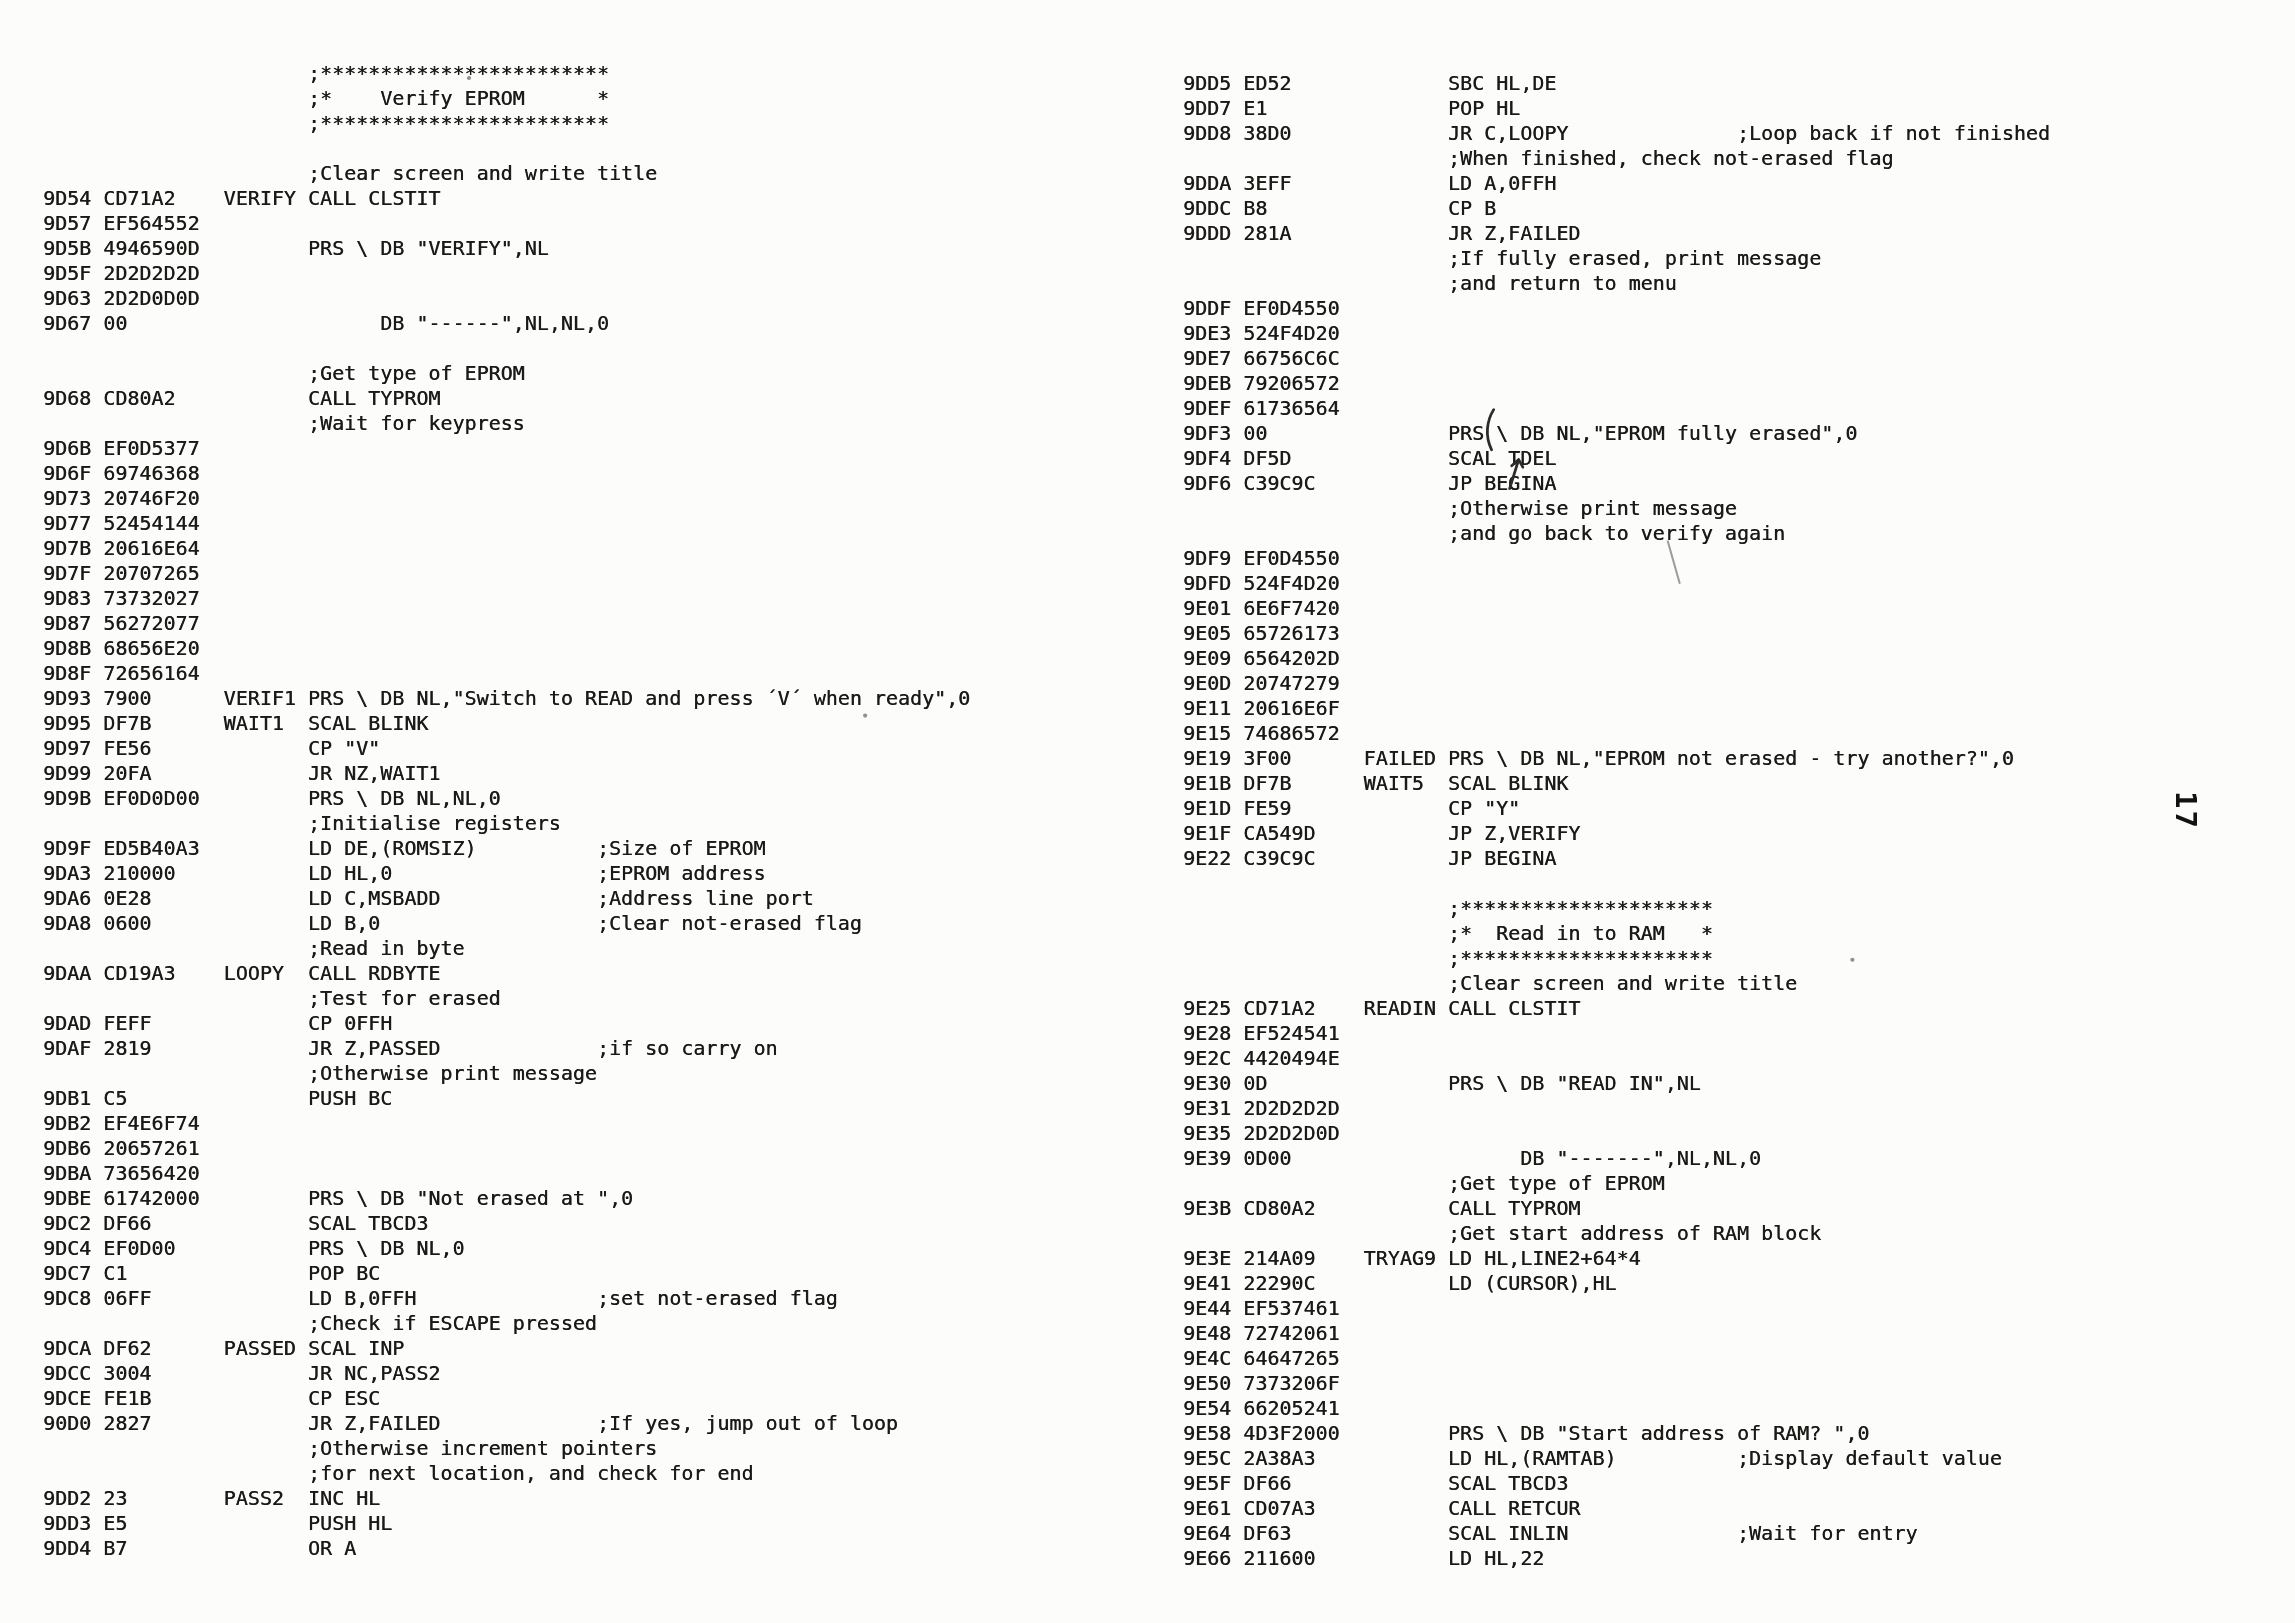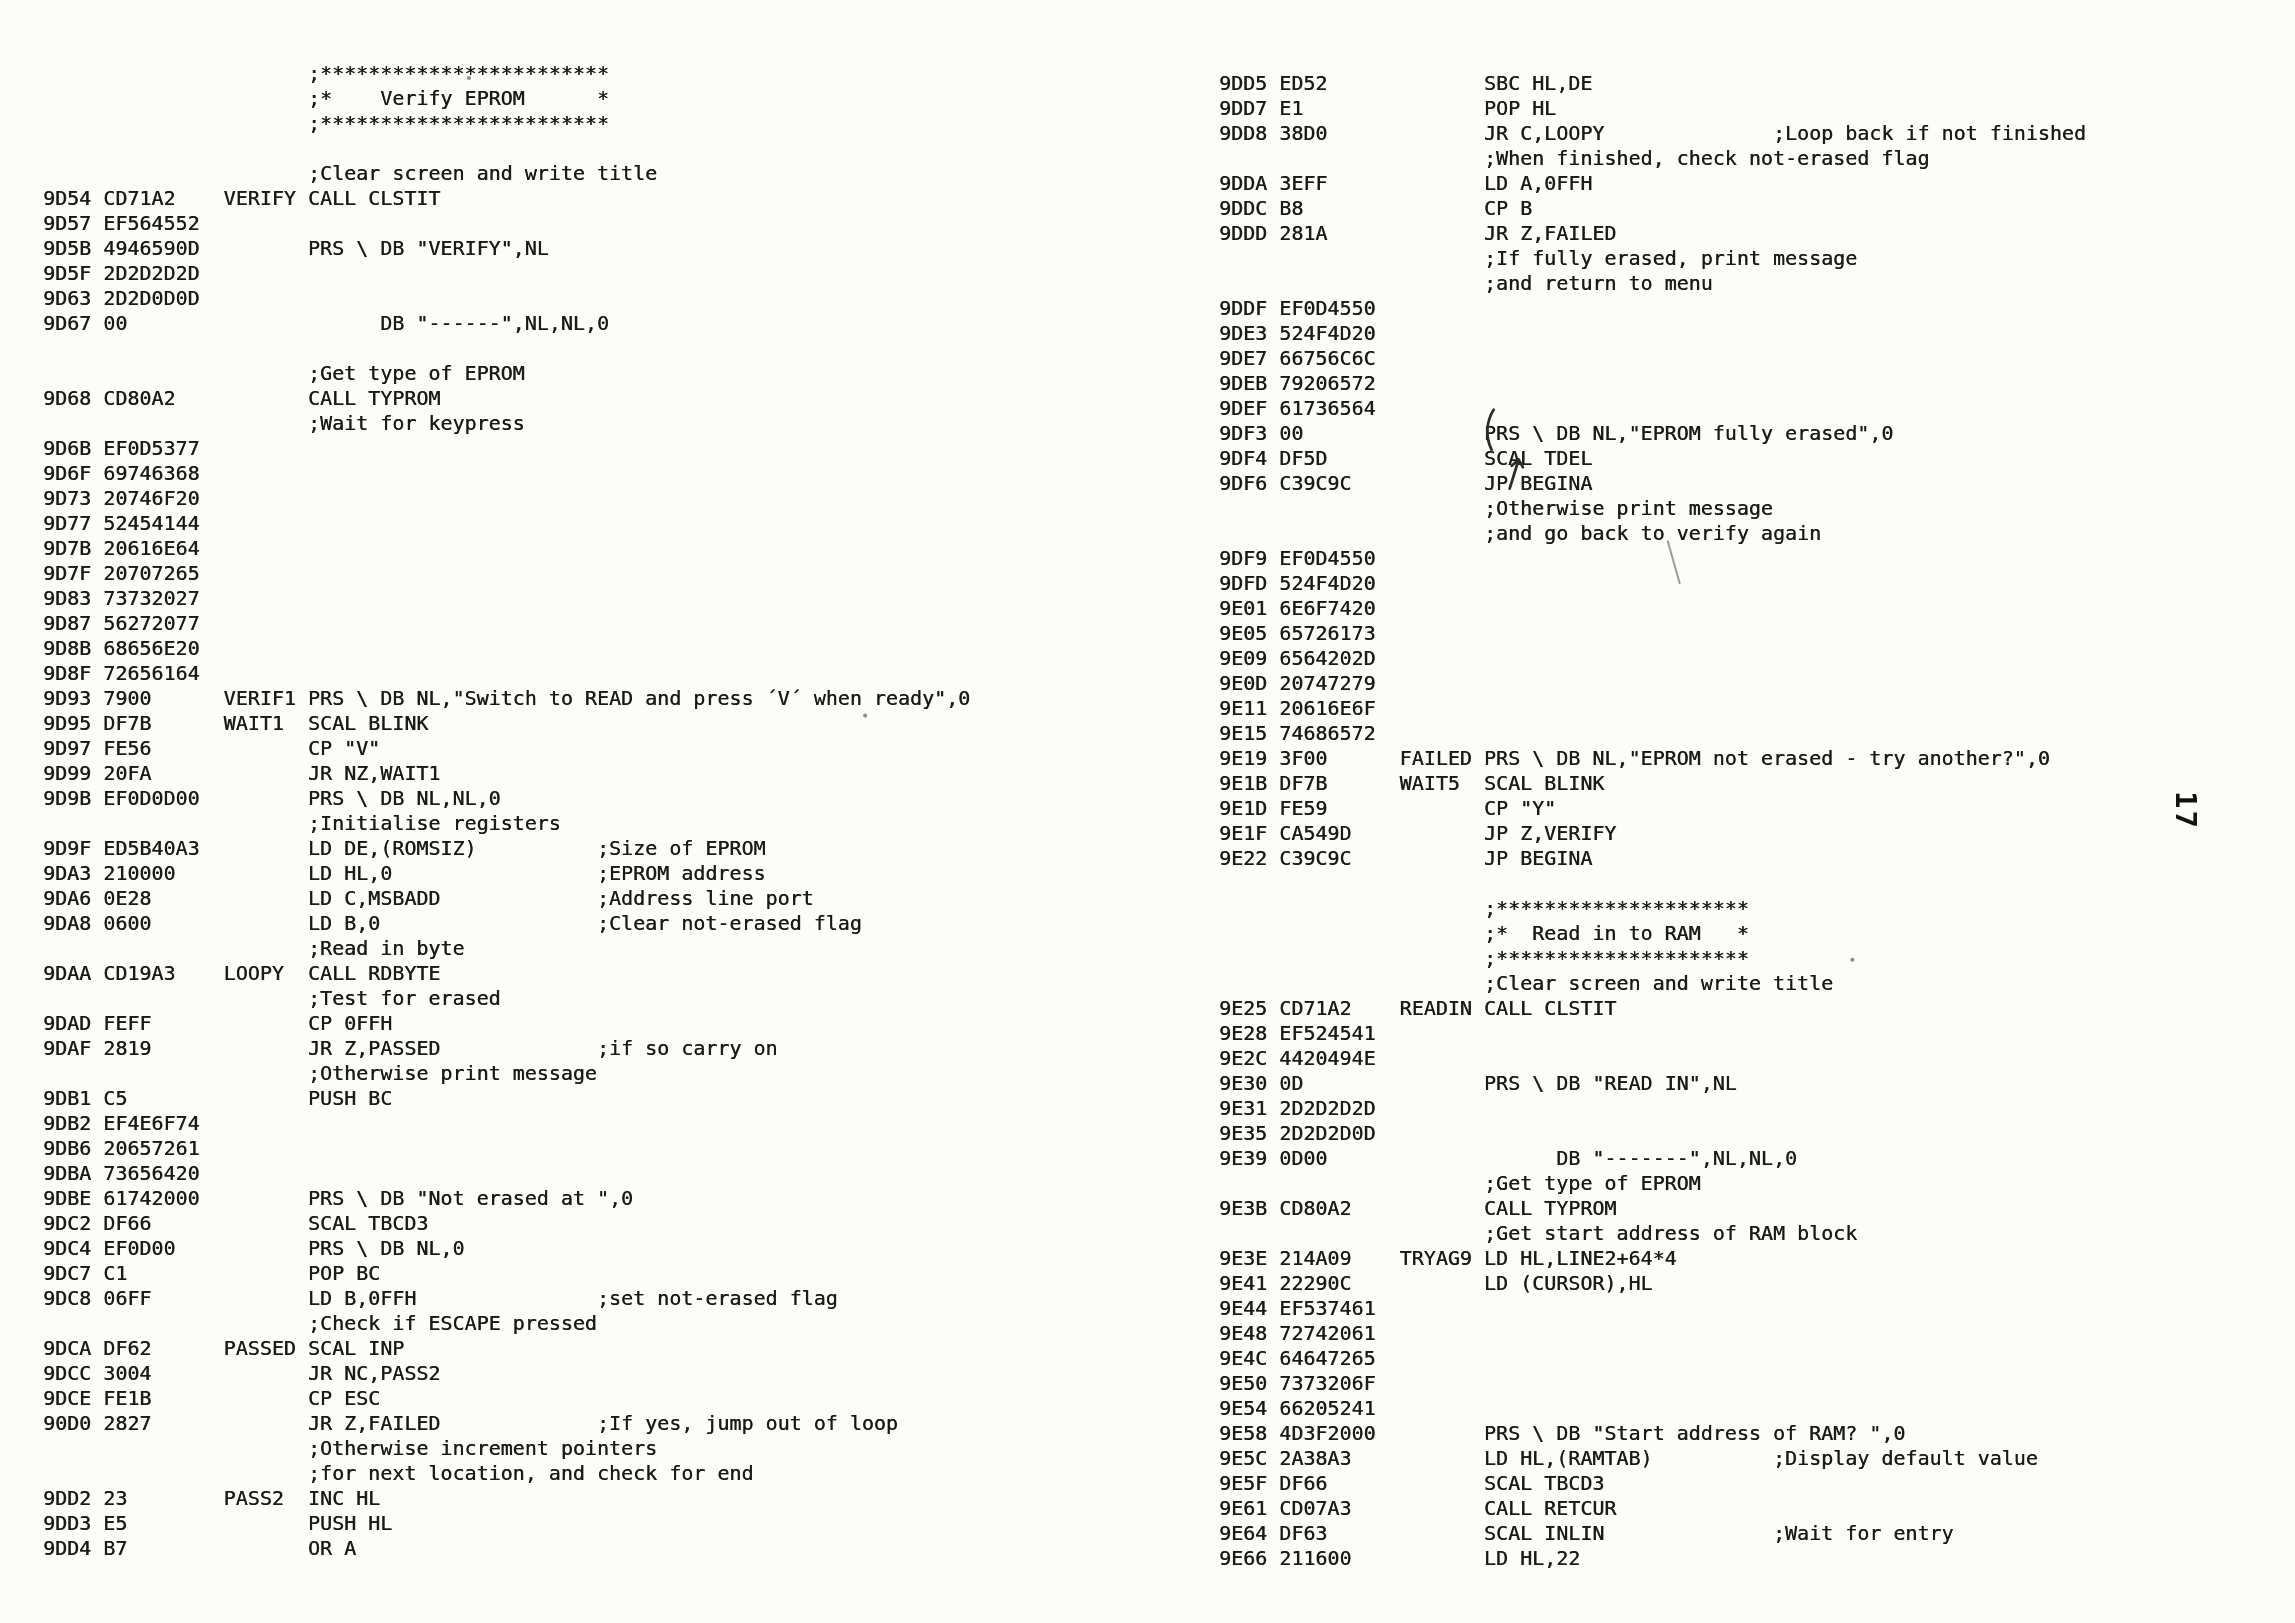--- a/index.html
+++ b/index.html
@@ -26,21 +26,21 @@
     margin: 0;
     font-family: inherit;
     font-size: 20px;
     line-height: 25px;
     white-space: pre;
     color: #1b1916;
     
     text-shadow: 0.4px 0 0 rgba(27,25,22,0.9);
   }
   #left-col  { left: 43px;  top: 61px;  }
-  #right-col { left: 1219px; top: 71px; }
+  #right-col { left: 1183px; top: 71px; }
   .page-number {
     position: absolute;
     left: 2203px;
     top: 791px;
     transform: rotate(90deg);
     transform-origin: left top;
     font-size: 29px;
     font-weight: bold;
     letter-spacing: 2.1px;
     color: #141210;

